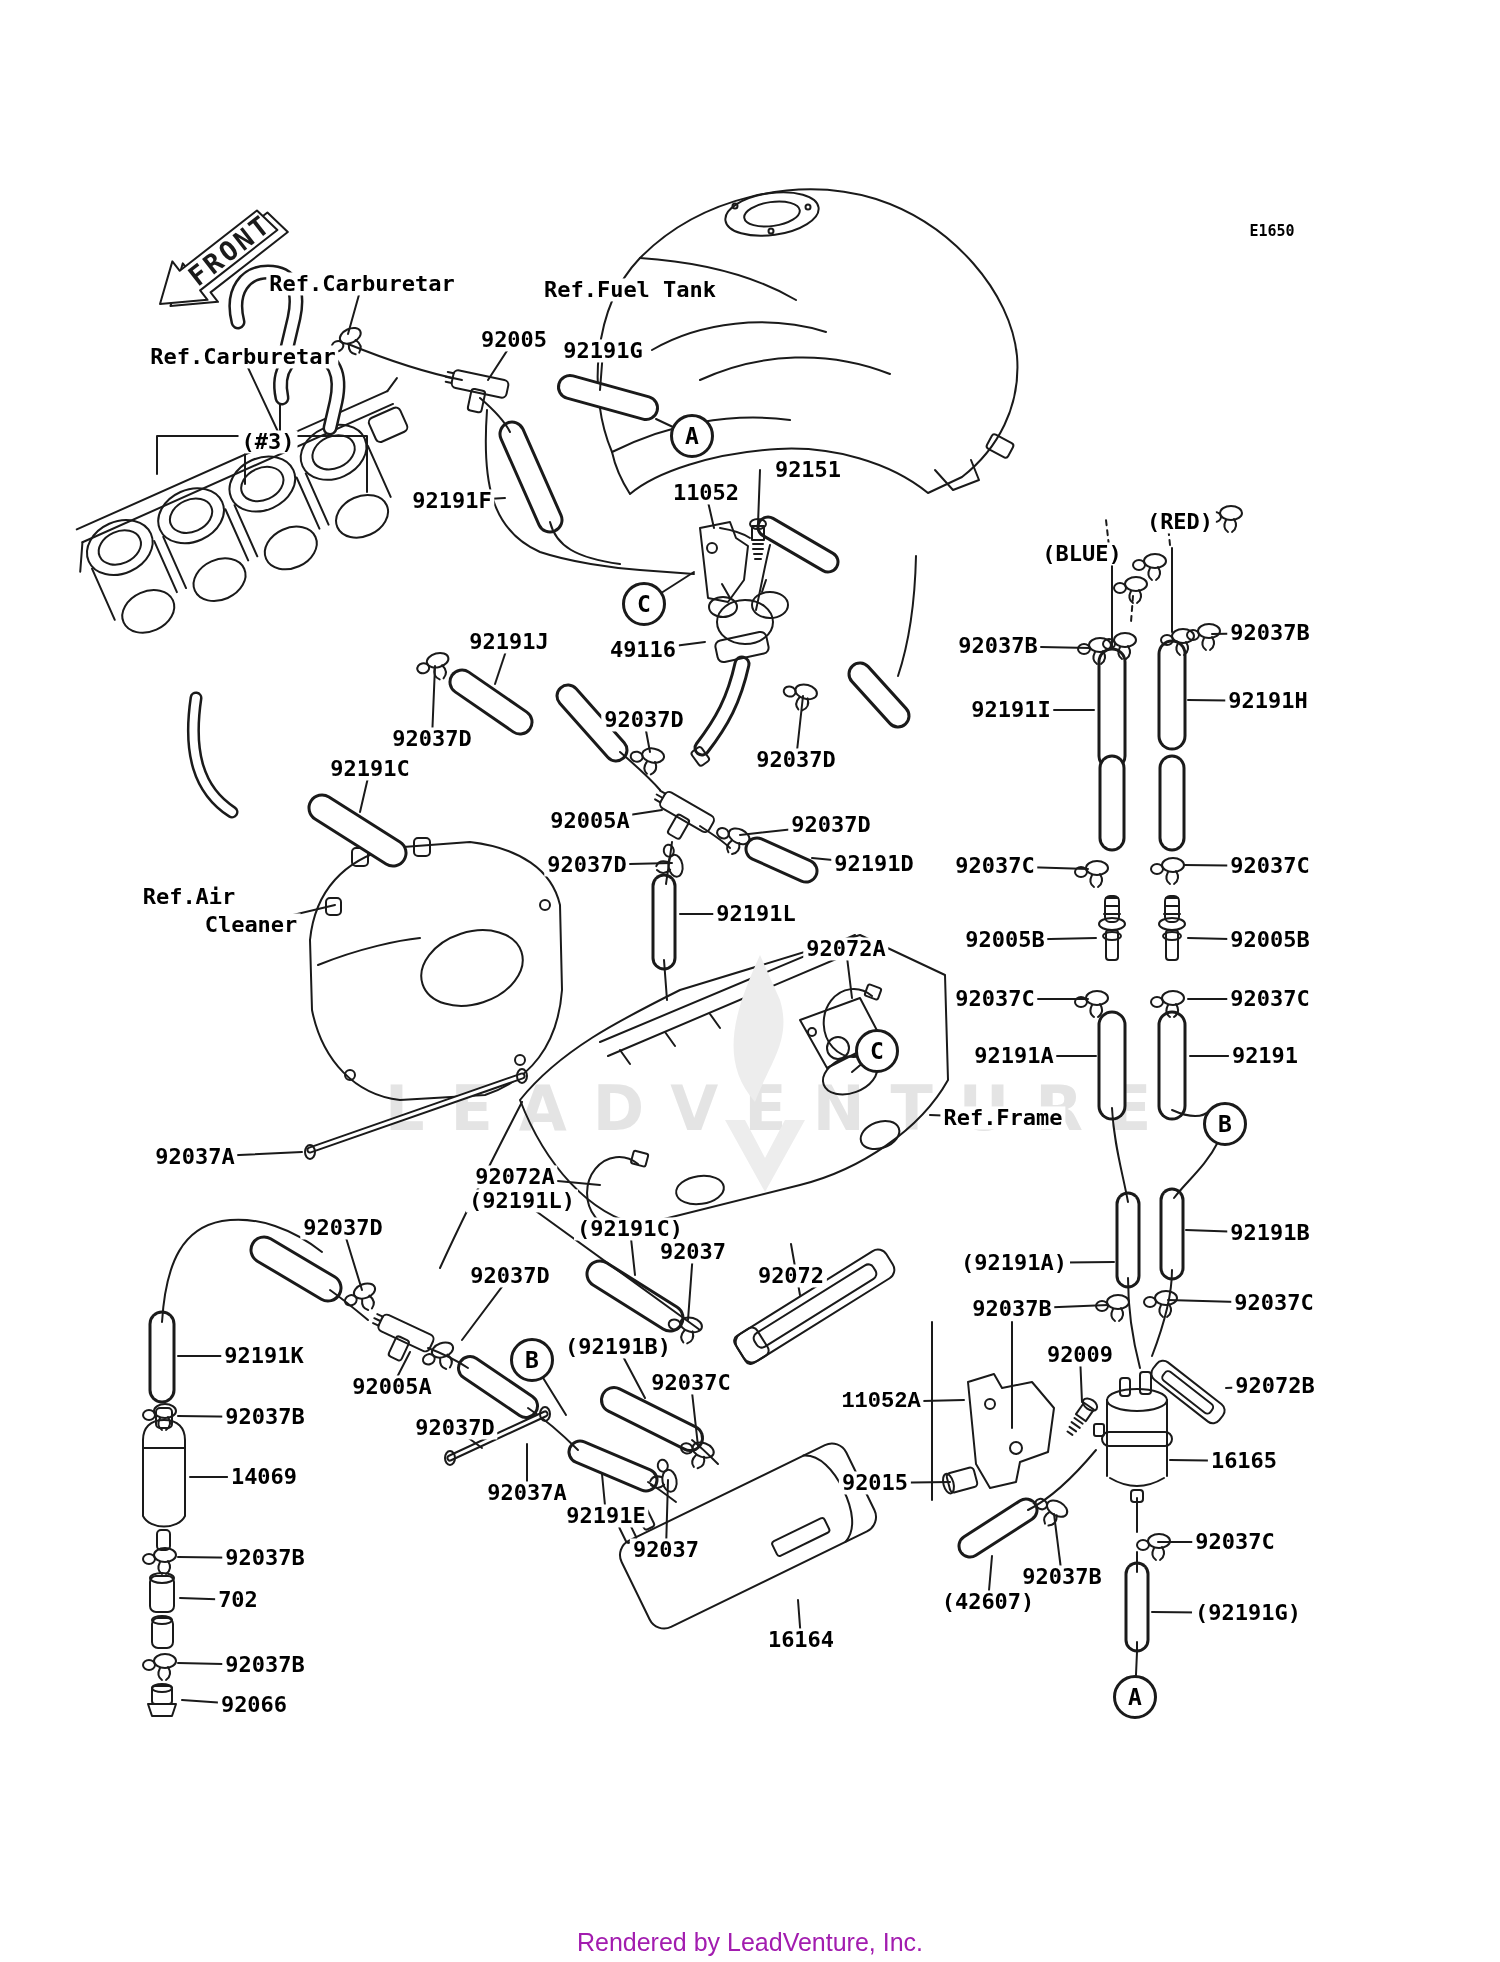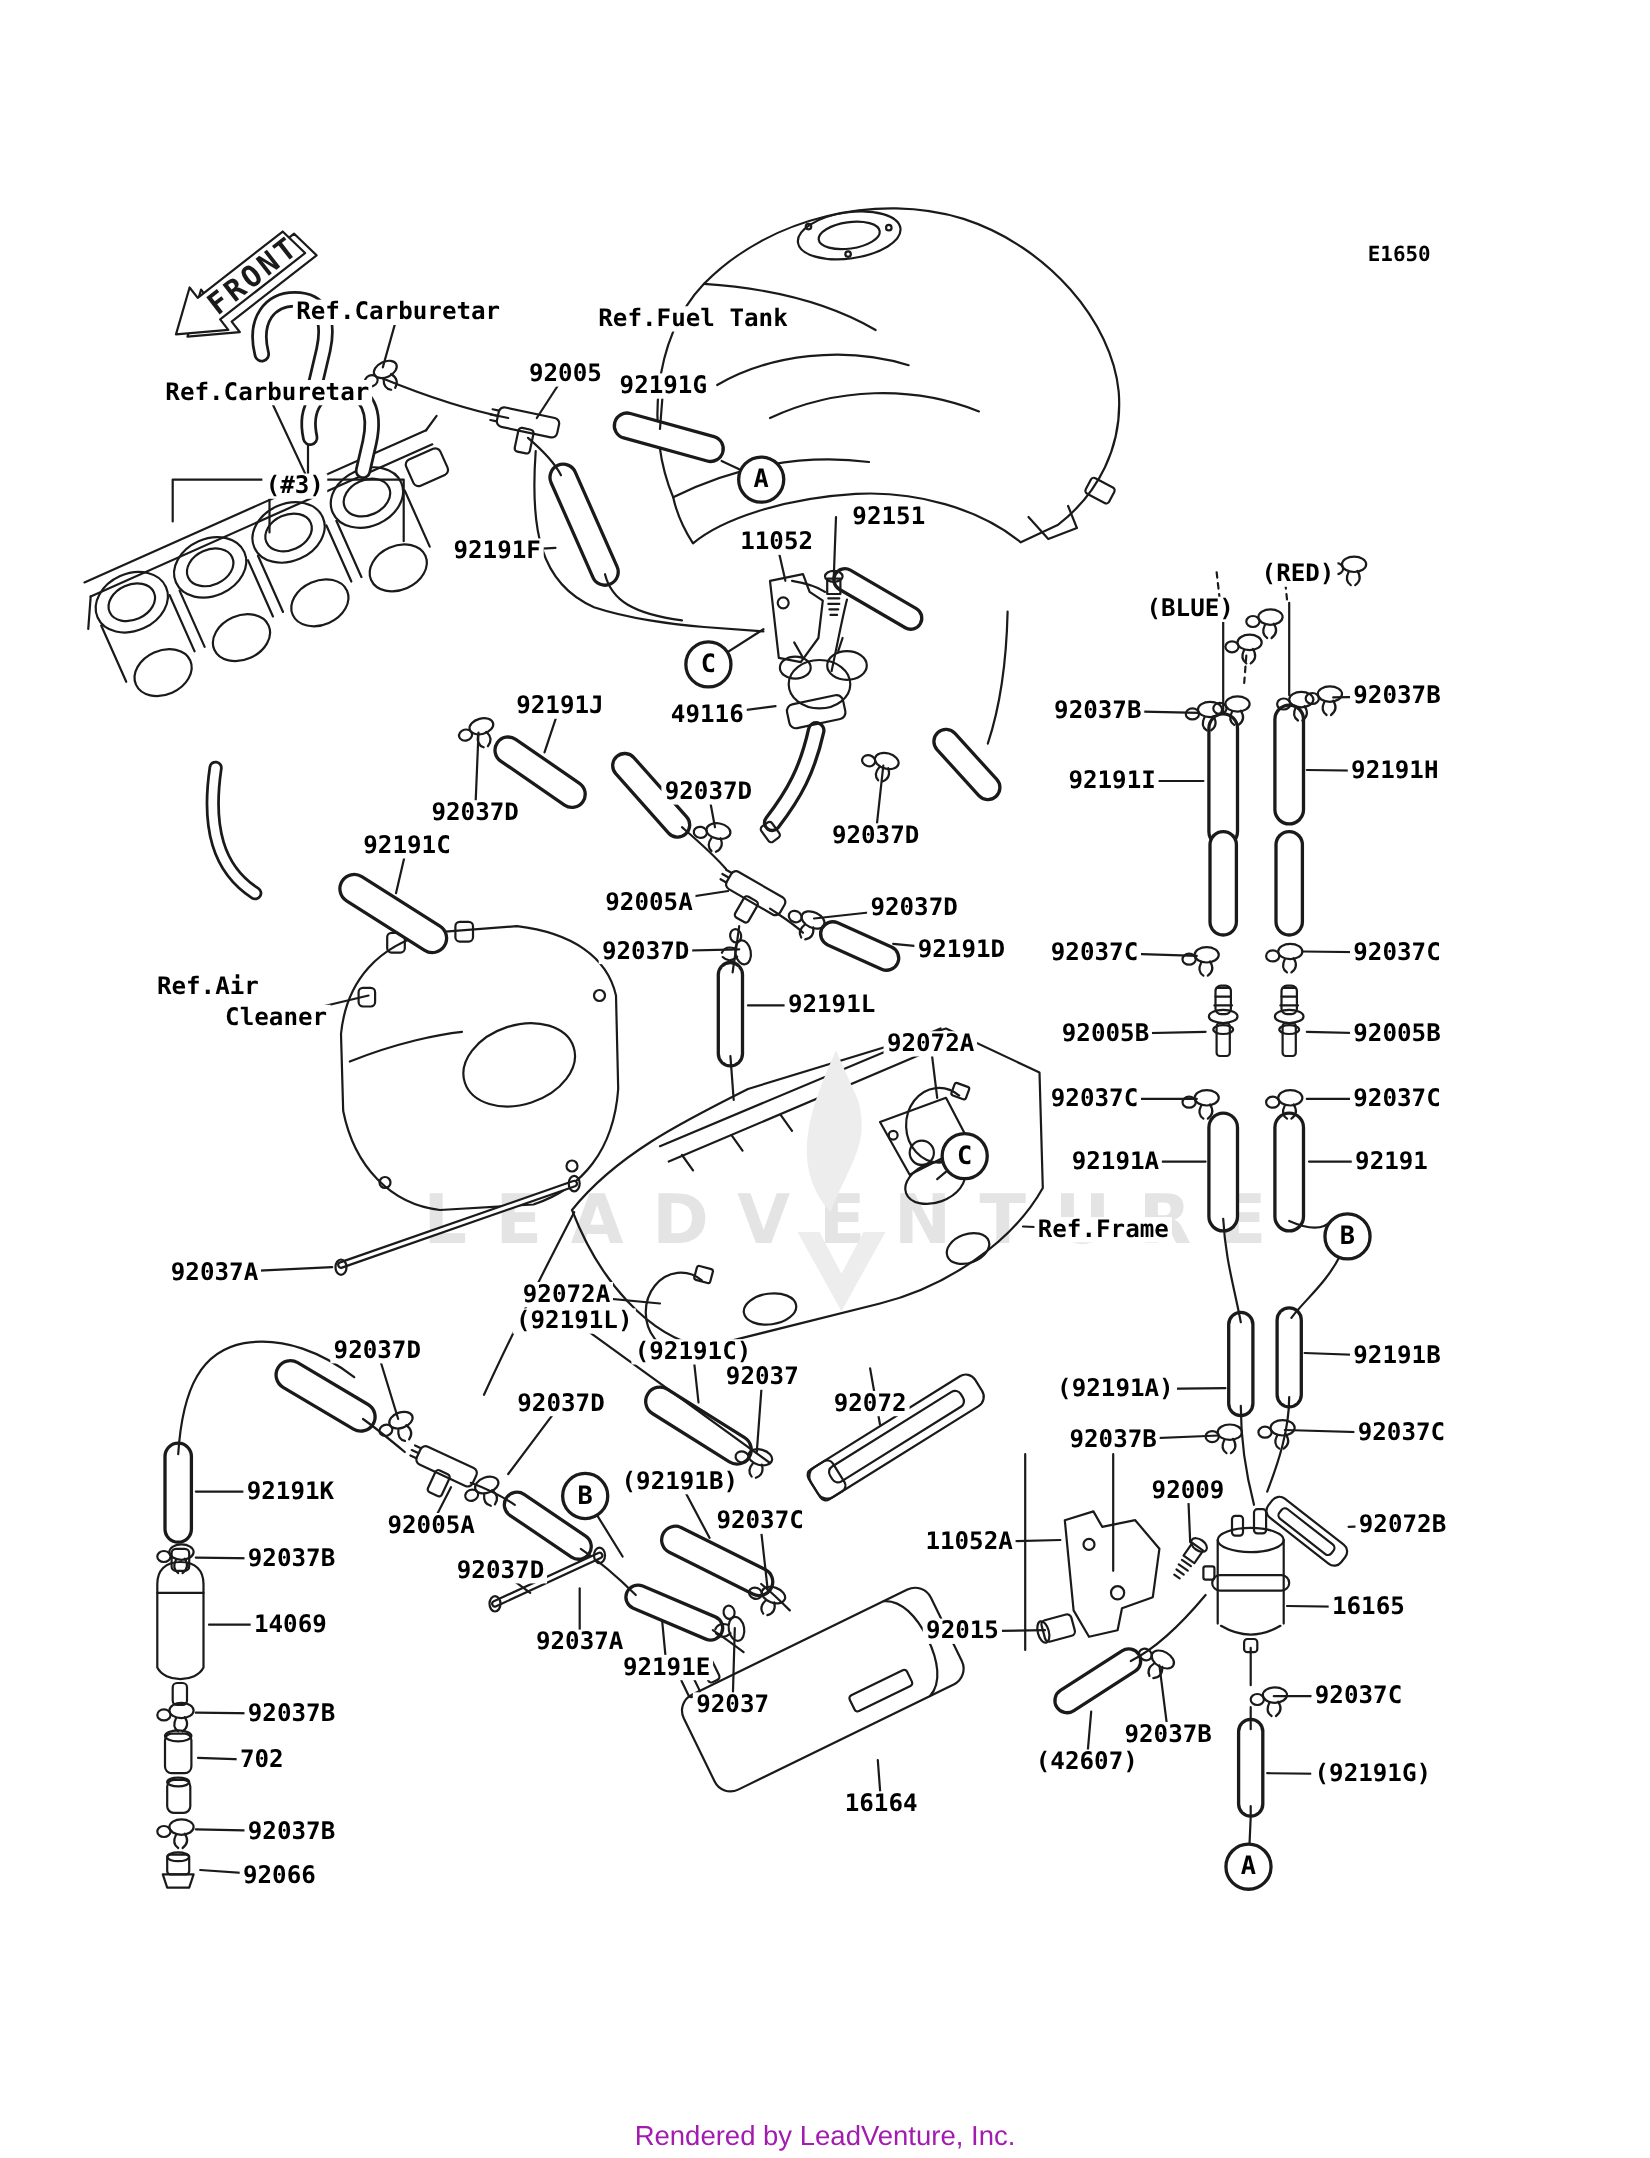--- a/index.html
+++ b/index.html
@@ -10,21 +10,21 @@
         white-space:nowrap;}
   #art-svg{position:absolute;left:0;top:0;z-index:2;}
   #label-layer{position:absolute;left:0;top:0;width:100%;height:100%;z-index:3;}
   .part-label{position:absolute;transform:translate(-50%,-50%);white-space:nowrap;
         font-family:"DejaVu Sans Mono",monospace;font-weight:bold;font-size:22px;
         color:#000;background:#fff;padding:0 3px;line-height:1.05;}
   .marker{position:absolute;transform:translate(-50%,-50%);width:38px;height:38px;
         border:3px solid #1a1a1a;border-radius:50%;background:#fff;display:flex;
         align-items:center;justify-content:center;font-weight:bold;font-size:23px;color:#000;}
   #diagram-code{position:absolute;transform:translate(-50%,-50%);left:1272px;top:231px;
-        font-weight:bold;font-size:19px;color:#000;z-index:3;}
+        font-weight:bold;font-size:15px;color:#000;z-index:3;}
   #footer-credit{position:absolute;left:50%;top:1928px;transform:translateX(-50%);
         font-family:"Liberation Sans",sans-serif;font-size:25px;color:#a21caf;z-index:3;
         white-space:nowrap;}
   #leader-lines line{stroke:#1a1a1a;stroke-width:2;}
 </style>
 </head>
 <body>
 
 <div id="page">
 
@@ -500,21 +500,21 @@
       <div class="part-label" style="left: 265px; top: 1558px;">92037B</div>
       <div class="part-label" style="left: 238px; top: 1600px;">702</div>
       <div class="part-label" style="left: 265px; top: 1665px;">92037B</div>
       <div class="part-label" style="left: 254px; top: 1705px;">92066</div>
       <div class="part-label" style="left: 455px; top: 1428px;">92037D</div>
       <div class="part-label" style="left: 527px; top: 1493px;">92037A</div>
       <div class="part-label" style="left: 606px; top: 1516px;">92191E</div>
       <div class="part-label" style="left: 666px; top: 1550px;">92037</div>
       <div class="part-label" style="left: 801px; top: 1640px;">16164</div>
       <div class="part-label" style="left: 1080px; top: 1355px;">92009</div>
-      <div class="part-label" style="left: 881px; top: 1402px;">11052A</div>
+      <div class="part-label" style="left: 881px; top: 1402px; font-family: Liberation Mono, monospace;">11052A</div>
       <div class="part-label" style="left: 875px; top: 1483px;">92015</div>
       <div class="part-label" style="left: 1062px; top: 1577px;">92037B</div>
       <div class="part-label" style="left: 988px; top: 1602px;">(42607)</div>
       <div class="part-label" style="left: 1244px; top: 1461px;">16165</div>
       <div class="part-label" style="left: 1275px; top: 1386px;">92072B</div>
       <div class="part-label" style="left: 1235px; top: 1542px;">92037C</div>
       <div class="part-label" style="left: 1248px; top: 1613px;">(92191G)</div>
       <div class="part-label" style="left: 1270px; top: 1233px;">92191B</div>
       <div class="part-label" style="left: 1014px; top: 1263px;">(92191A)</div>
       <div class="part-label" style="left: 1012px; top: 1309px;">92037B</div>

